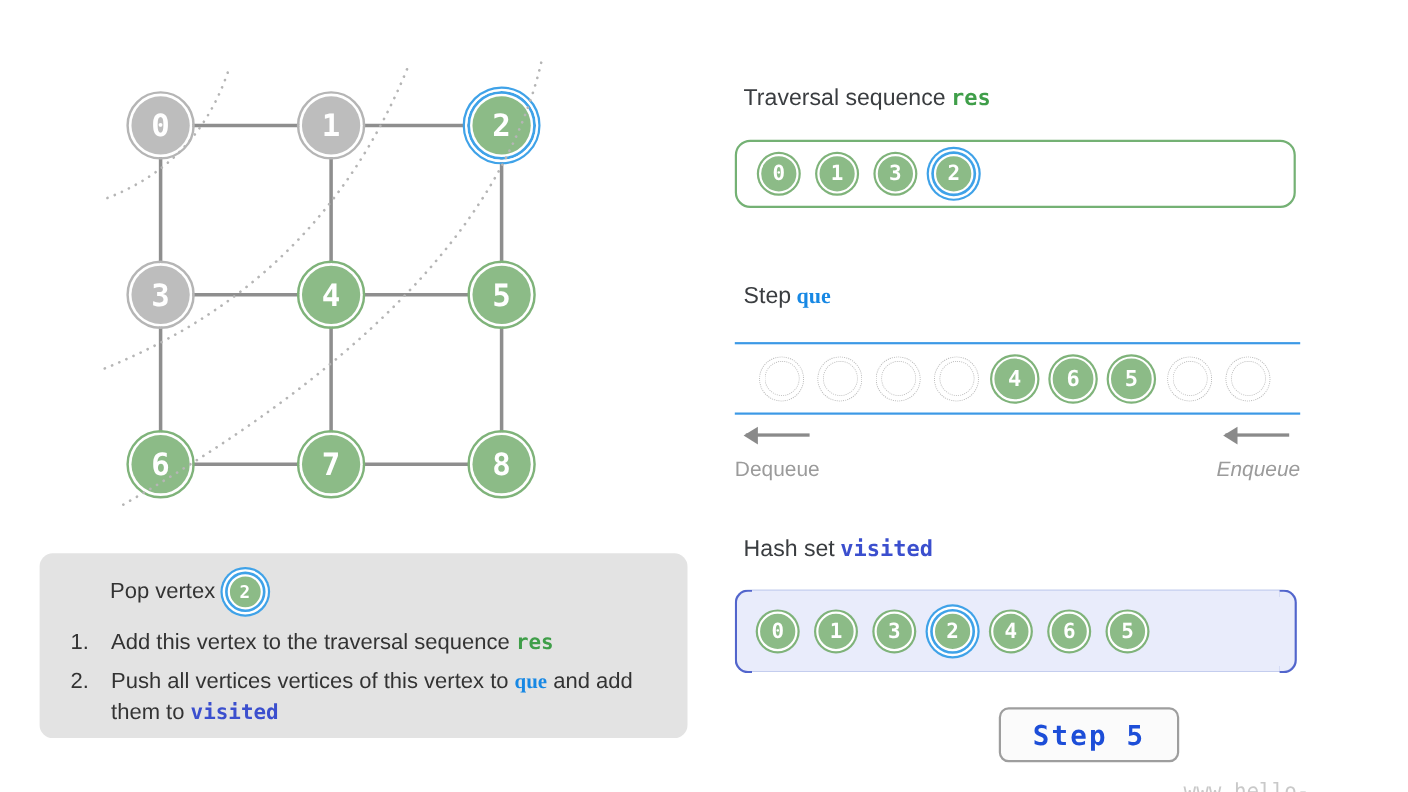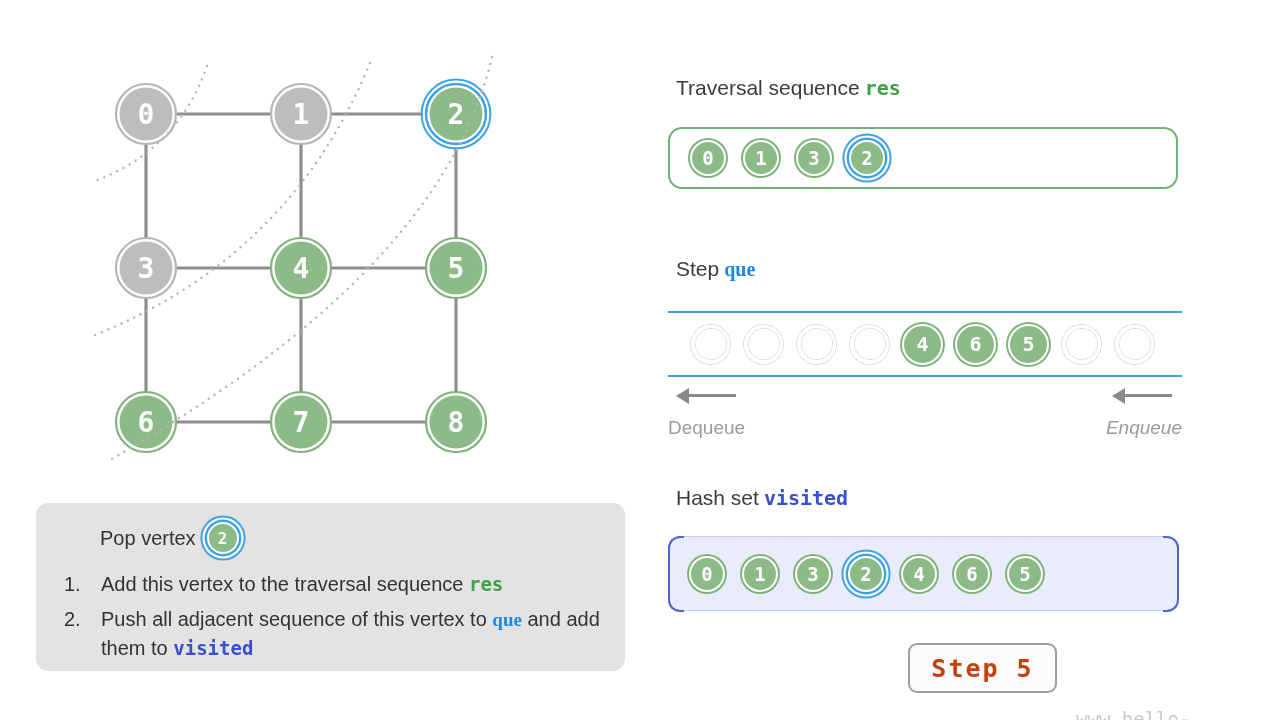--- a/index.html
+++ b/index.html
@@ -63,25 +63,25 @@
   .explanation{position:absolute;left:36px;top:503px;width:589px;height:168px;box-sizing:border-box;
                background:#e3e3e3;border-radius:12px;padding:15px 20px 0 28px;color:#333;}
   .expl-line1{display:flex;align-items:center;gap:11px;font-size:20px;height:40px;margin-left:36px;}
   .expl-steps{margin-top:12px;}
   .expl-step{display:flex;margin-bottom:7px;font-size:20px;line-height:28px;}
   .expl-num{width:37px;flex:0 0 auto;}
   .expl-text{width:500px;}
   .expl-text .kw{font-size:19px;}
 
   
-  .step-button{position:absolute;left:908px;top:643px;width:149px;height:50px;box-sizing:border-box;
+  .step-button{position:absolute;left:908px;top:643px;width:164px;height:50px;box-sizing:border-box;
                background:#fbfbfb;border:2px solid #9e9e9e;border-radius:9px;
                display:flex;align-items:center;justify-content:center;
                font-family:"DejaVu Sans Mono",monospace;font-weight:bold;font-size:25px;
-               letter-spacing:2px;color:#c2410c;}
+               letter-spacing:2px;color:#1d4ed8;}
   .watermark{position:absolute;left:1076px;top:708px;font-family:"DejaVu Sans Mono",monospace;
              font-size:19px;color:#c9c9c9;}
 </style>
 </head>
 <body>
 
 <div class="page">
 
   <svg id="graph-svg" width="560" height="500">
     <g id="edges-layer">
@@ -168,21 +168,21 @@
       <span>Pop vertex</span>
       <span class="circle xs current">2</span>
     </div>
     <div class="expl-steps" id="expl-steps">
         <div class="expl-step">
           <div class="expl-num">1.</div>
           <div class="expl-text"><span>Add this vertex to the traversal sequence </span><span class="kw accent-res">res</span></div>
         </div>
         <div class="expl-step">
           <div class="expl-num">2.</div>
-          <div class="expl-text"><span>Push all adjacent sequence of this vertex to </span><span class="kw accent-que">que</span><span> and add them to </span><span class="kw accent-visited">visited</span></div>
+          <div class="expl-text"><span>Push all vertices vertices of this vertex to </span><span class="kw accent-que">que</span><span> and add them to </span><span class="kw accent-visited">visited</span></div>
         </div>
       </div>
   </div>
 
   <div class="right-col">
 
     <h2 class="sec-title" id="traversal-title">
       <span>Traversal sequence</span><span class="kw accent-res">res</span>
     </h2>
     <div class="chip-row" id="res-box">

